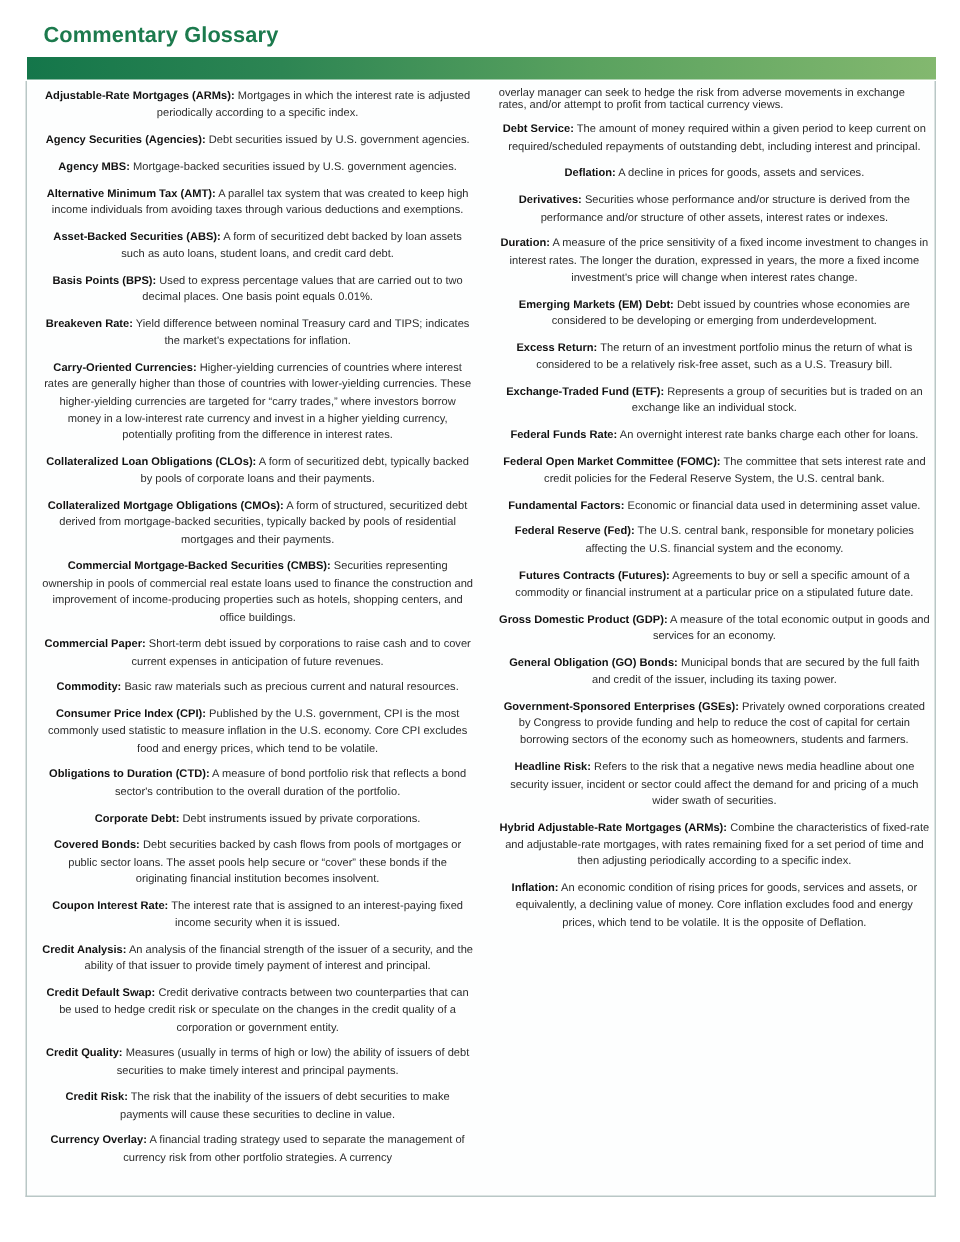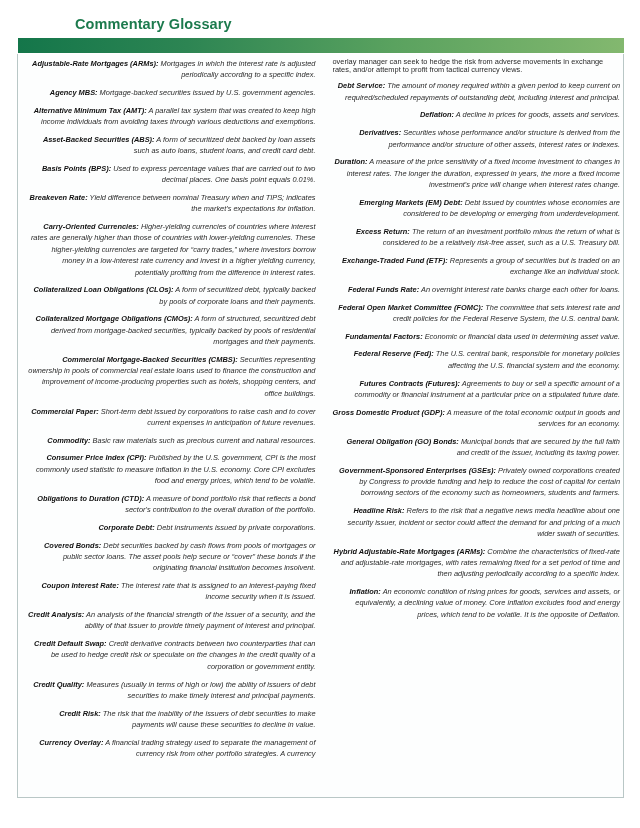--- a/index.html
+++ b/index.html
@@ -25,21 +25,20 @@
 
   .page-title {
     position: absolute;
     left: 29px;
     top: 14px;
     font-size: 14.5px;
     font-weight: bold;
     color: #1c7a4d;
     letter-spacing: 0.1px;
     line-height: 20px;
-    margin-left: 46px;
   }
 
   .accent-bar {
     position: absolute;
     left: 18px;
     top: 38px;
     width: 606px;
     height: 15px;
     background: linear-gradient(to right, #14764a 0%, #2d8553 28%, #5aa25f 62%, #83b86f 100%);
   }
@@ -69,23 +68,22 @@
   .col {
     width: 288px;
     box-sizing: border-box;
   }
 
   .entry {
     font-size: 7.4px;
     line-height: 11.35px;
     color: #2a2a2a;
     margin: 0 0 6.4px 0;
-    text-align: right;
+    text-align: center;
     letter-spacing: 0.01px;
-    font-style: italic;
   }
 
   .entry .term {
     font-weight: bold;
     color: #111111;
   }
 
   .cont {
     font-size: 7.4px;
     line-height: 8px;
@@ -100,25 +98,26 @@
 
   <div class="page-title">Commentary Glossary</div>
 
   <div class="accent-bar"></div>
 
   <div class="content-box"></div>
 
   <div class="columns">
     <div class="col" id="col-left">
         <p class="entry"><span class="term">Adjustable-Rate Mortgages (ARMs):</span><span class="definition"> Mortgages in which the interest rate is adjusted periodically according to a specific index.</span></p>
+        <p class="entry"><span class="term">Agency Securities (Agencies):</span><span class="definition"> Debt securities issued by U.S. government agencies.</span></p>
         <p class="entry"><span class="term">Agency MBS:</span><span class="definition"> Mortgage-backed securities issued by U.S. government agencies.</span></p>
         <p class="entry"><span class="term">Alternative Minimum Tax (AMT):</span><span class="definition"> A parallel tax system that was created to keep high income individuals from avoiding taxes through various deductions and exemptions.</span></p>
         <p class="entry"><span class="term">Asset-Backed Securities (ABS):</span><span class="definition"> A form of securitized debt backed by loan assets such as auto loans, student loans, and credit card debt.</span></p>
         <p class="entry"><span class="term">Basis Points (BPS):</span><span class="definition"> Used to express percentage values that are carried out to two decimal places. One basis point equals 0.01%.</span></p>
-        <p class="entry"><span class="term">Breakeven Rate:</span><span class="definition"> Yield difference between nominal Treasury when and TIPS; indicates the market's expectations for inflation.</span></p>
+        <p class="entry"><span class="term">Breakeven Rate:</span><span class="definition"> Yield difference between nominal Treasury card and TIPS; indicates the market's expectations for inflation.</span></p>
         <p class="entry"><span class="term">Carry-Oriented Currencies:</span><span class="definition"> Higher-yielding currencies of countries where interest rates are generally higher than those of countries with lower-yielding currencies. These higher-yielding currencies are targeted for “carry trades,” where investors borrow money in a low-interest rate currency and invest in a higher yielding currency, potentially profiting from the difference in interest rates.</span></p>
         <p class="entry"><span class="term">Collateralized Loan Obligations (CLOs):</span><span class="definition"> A form of securitized debt, typically backed by pools of corporate loans and their payments.</span></p>
         <p class="entry"><span class="term">Collateralized Mortgage Obligations (CMOs):</span><span class="definition"> A form of structured, securitized debt derived from mortgage-backed securities, typically backed by pools of residential mortgages and their payments.</span></p>
         <p class="entry"><span class="term">Commercial Mortgage-Backed Securities (CMBS):</span><span class="definition"> Securities representing ownership in pools of commercial real estate loans used to finance the construction and improvement of income-producing properties such as hotels, shopping centers, and office buildings.</span></p>
         <p class="entry"><span class="term">Commercial Paper:</span><span class="definition"> Short-term debt issued by corporations to raise cash and to cover current expenses in anticipation of future revenues.</span></p>
         <p class="entry"><span class="term">Commodity:</span><span class="definition"> Basic raw materials such as precious current and natural resources.</span></p>
         <p class="entry"><span class="term">Consumer Price Index (CPI):</span><span class="definition"> Published by the U.S. government, CPI is the most commonly used statistic to measure inflation in the U.S. economy. Core CPI excludes food and energy prices, which tend to be volatile.</span></p>
         <p class="entry"><span class="term">Obligations to Duration (CTD):</span><span class="definition"> A measure of bond portfolio risk that reflects a bond sector's contribution to the overall duration of the portfolio.</span></p>
         <p class="entry"><span class="term">Corporate Debt:</span><span class="definition"> Debt instruments issued by private corporations.</span></p>
         <p class="entry"><span class="term">Covered Bonds:</span><span class="definition"> Debt securities backed by cash flows from pools of mortgages or public sector loans. The asset pools help secure or “cover” these bonds if the originating financial institution becomes insolvent.</span></p>

